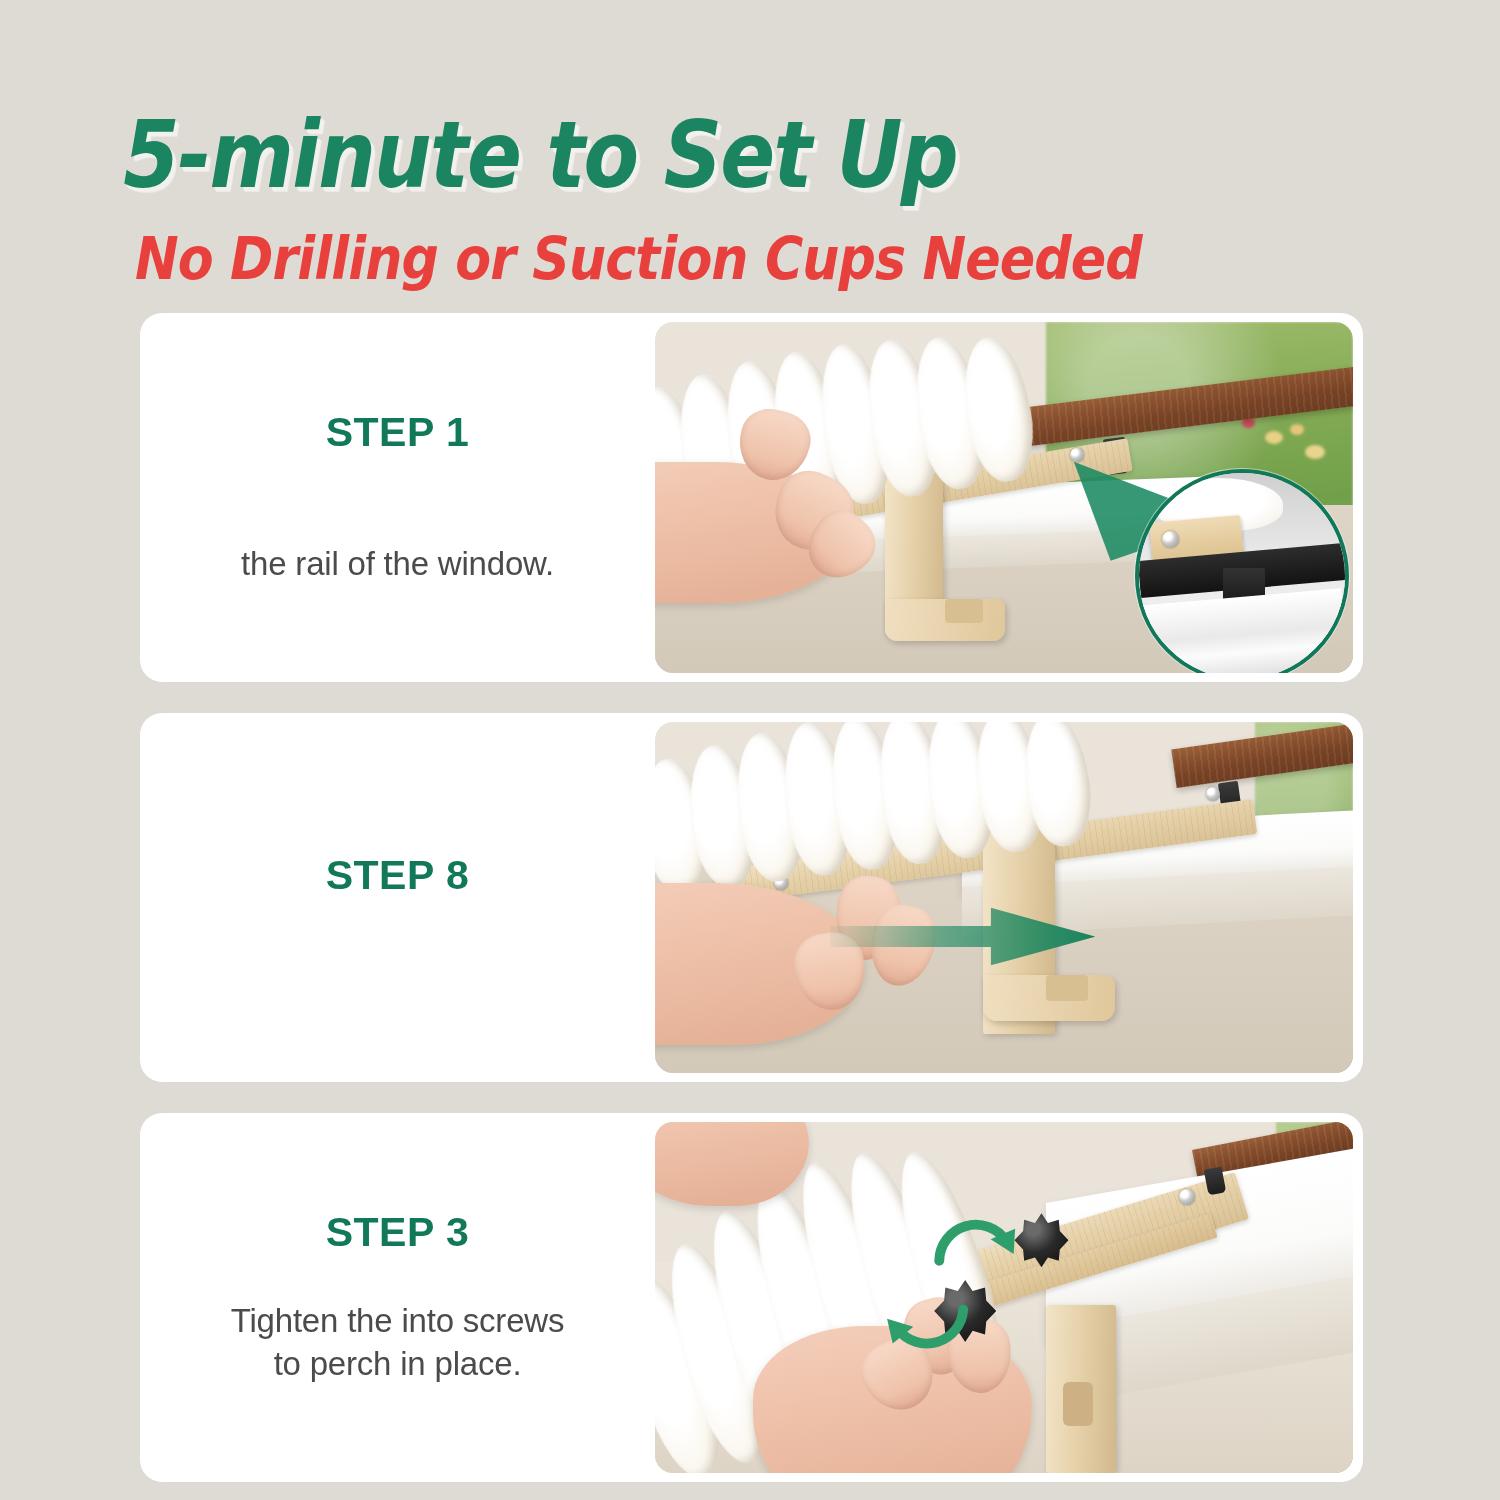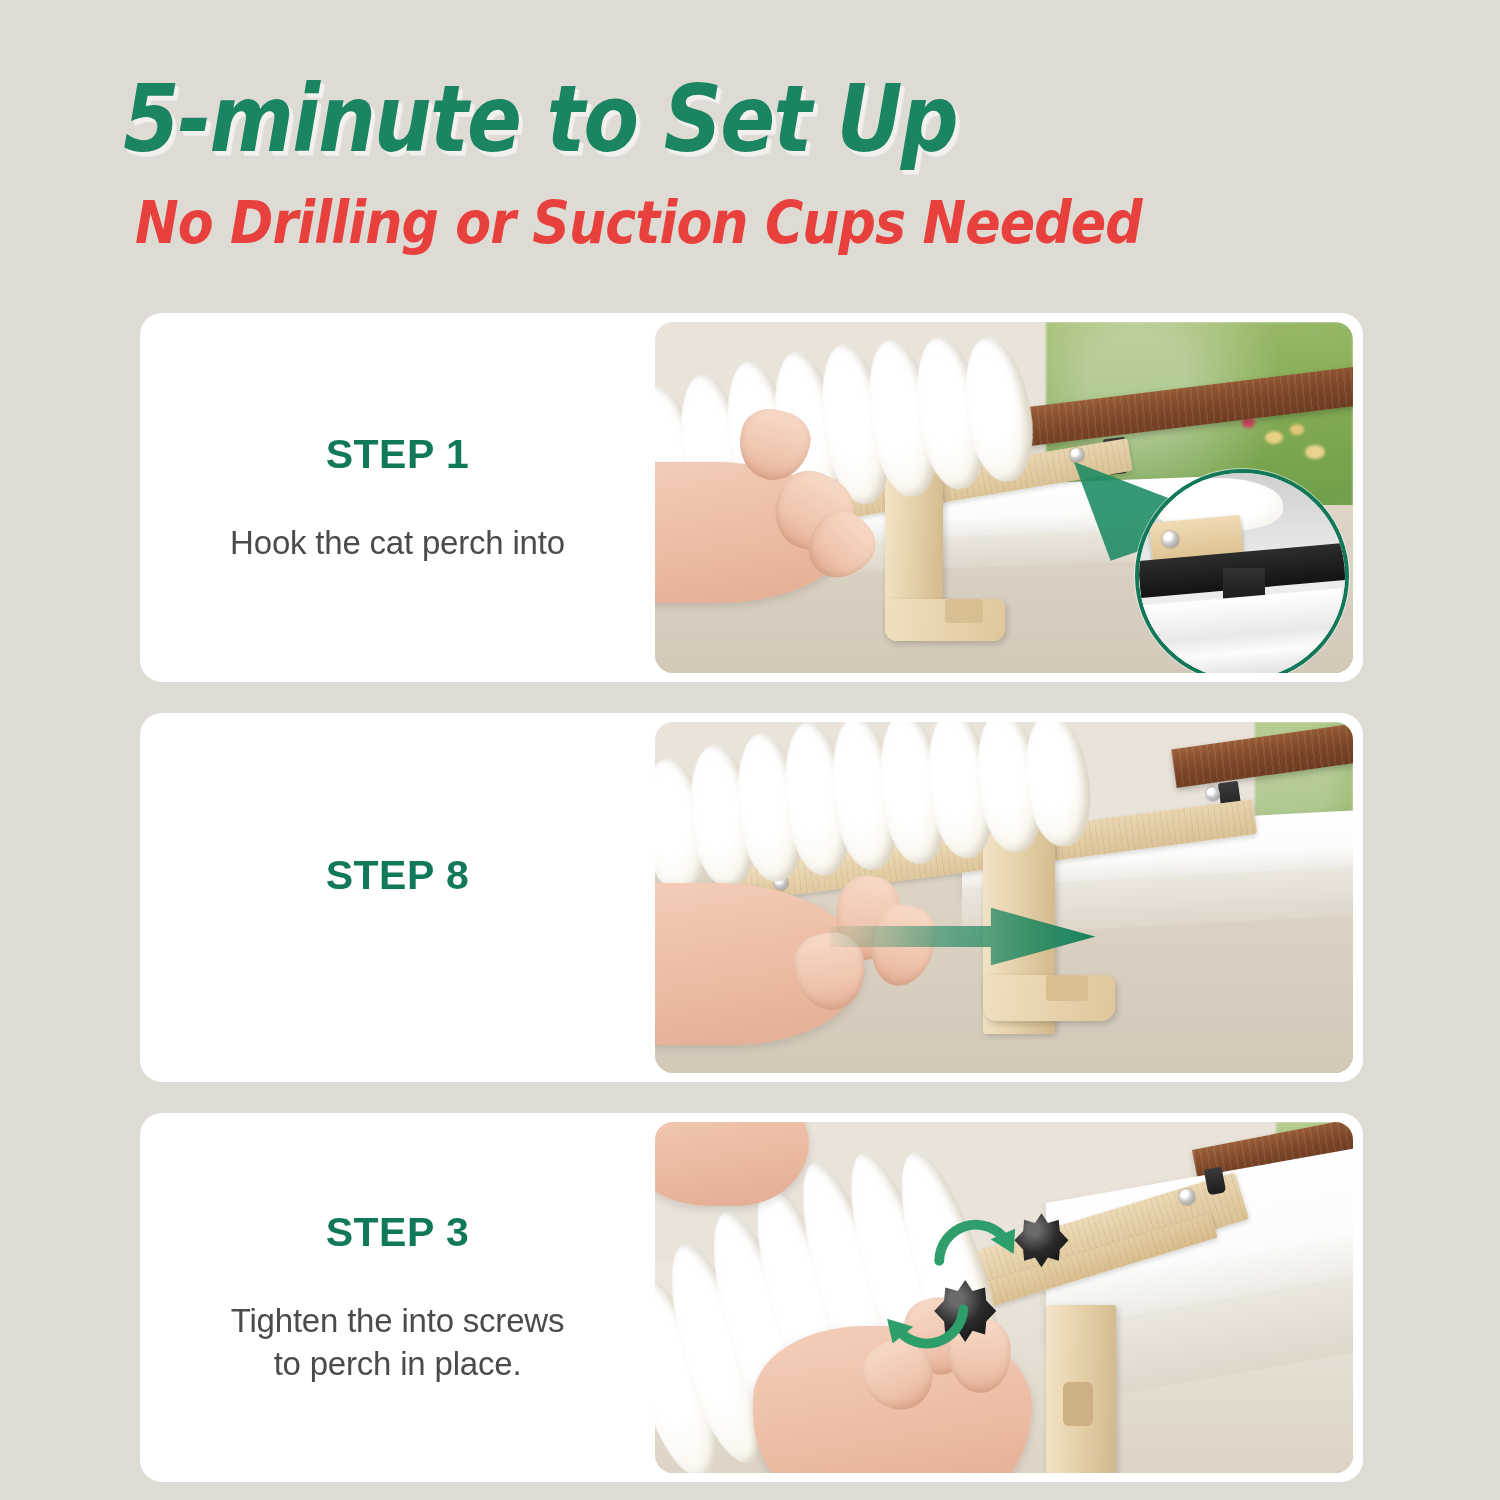--- a/index.html
+++ b/index.html
@@ -12,21 +12,21 @@
 
   body {
     background: #dedbd5;
     font-family: "Liberation Sans", sans-serif;
     position: relative;
   }
 
   
   .header {
     width: 1204px;
-    padding-top: 74px;
+    padding-top: 110px;
     text-align: left;
   }
 
   .main-title {
     font-family: "DejaVu Sans", sans-serif;
     font-size: 92px;
     font-weight: bold;
     font-style: italic;
     color: #1a8560;
     letter-spacing: -2px;
@@ -257,21 +257,22 @@
   <div class="main-title">5-minute to Set Up</div>
   <div class="sub-title">No Drilling or Suction Cups Needed</div>
 </div>
 
 <div class="cards">
 
   <div class="card">
     <div class="card-text">
       <div class="step-label">STEP 1</div>
       <div class="step-desc">
-        <span>Hook the cat perch into</span><br>
+        <br>
+        <span>the rail of the window.</span>
       </div>
     </div>
 
     <div class="photo">
 
       <div class="sky-grass"></div>
       <div class="flower" style="right:18%;top:22%;width:16px;height:13px;background:#e1557a;"></div>
       <div class="flower" style="right:14%;top:27%;width:13px;height:11px;background:#d4425f;"></div>
       <div class="flower" style="right:10%;top:31%;width:18px;height:13px;background:#f2d48a;"></div>
       <div class="flower" style="right:4%;top:35%;width:20px;height:14px;background:#f3d893;"></div>

